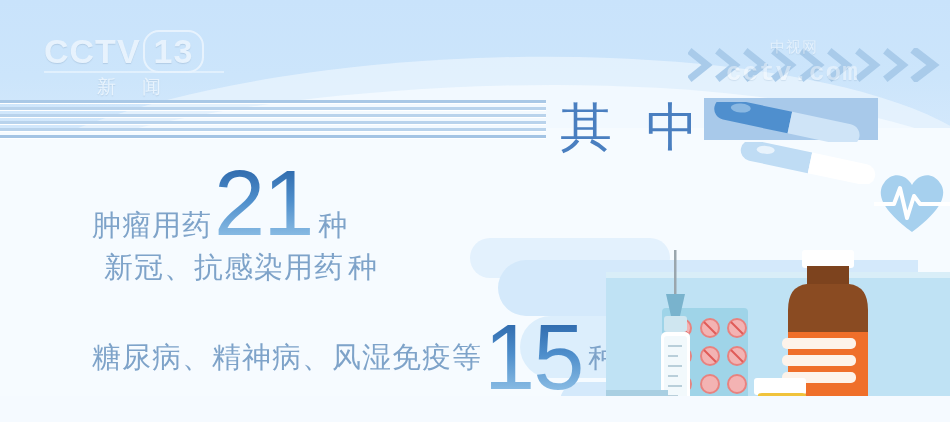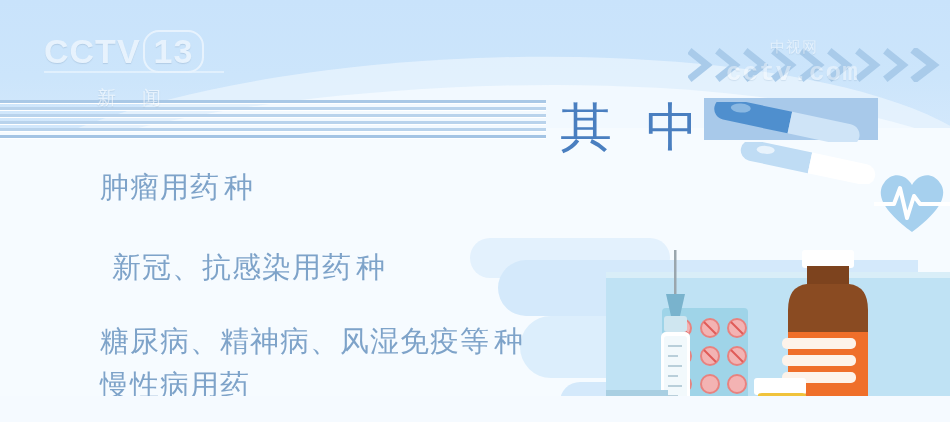--- a/index.html
+++ b/index.html
@@ -69,21 +69,21 @@
   .wm-cctv {
     position:absolute; left:44px; top:30px; width:180px; height:78px;
     opacity:.55; pointer-events:none;
   }
   .wm-cctv .big {
     font-size:34px; font-weight:700; color:#ffffff; letter-spacing:1px;
     text-shadow:0 1px 1px rgba(120,150,180,.55);
     font-family:"Liberation Sans",sans-serif;
   }
   .wm-cctv .sub {
-    margin-top:12px; text-align:center; font-size:19px; color:#ffffff;
+    margin-top:1px; text-align:center; font-size:19px; color:#ffffff;
     letter-spacing:10px; text-shadow:0 1px 1px rgba(120,150,180,.5);
     font-family:"DejaVu Sans",sans-serif;
   }
   .wm-cctv .rule { height:2px; background:#ffffff; opacity:.75; margin-top:-2px; }
   .wm-13 {
     display:inline-block; border:2px solid #ffffff; border-radius:16px;
     padding:0 9px; margin-left:2px;
   }
   .wm-site {
     position:absolute; left:770px; top:38px; opacity:.45; pointer-events:none;
@@ -112,21 +112,21 @@
   }
   .capsule { position:absolute; }
 
   
   .heart { position:absolute; left:874px; top:166px; width:76px; height:70px; }
 
   
   .row { position:absolute; display:flex; align-items:baseline; white-space:nowrap; }
   .label {
     font-size:29px; color:#7ea3c9; font-family:Liberation Sans, sans-serif;
-    letter-spacing:1px; line-height:1.22;margin-left:8px;
+    letter-spacing:1px; line-height:1.22;
   }
   .num {
     font-size:92px; line-height:.78; font-weight:400;
     font-family:"Liberation Sans",sans-serif;
     background:linear-gradient(180deg,#2f6aad 0%,#4e8ecb 45%,#8fc0e6 100%);
     -webkit-background-clip:text; background-clip:text;
     -webkit-text-fill-color:transparent; color:#4e8ecb;
     margin:0 2px; letter-spacing:-2px;
   }
   .unit {
@@ -222,32 +222,34 @@
 
   <div class="heart">
     <svg width="76" height="70" viewBox="0 0 76 70">
       <path d="M38 66 C 8 44, 2 28, 10 17 C 18 5, 32 8, 38 19 C 44 8, 58 5, 66 17 C 74 28, 68 44, 38 66 Z" fill="#a6d0ee"></path>
       <polyline points="0,38 20,38 26,22 33,52 40,30 46,38 76,38" fill="none" stroke="#ffffff" stroke-width="4" stroke-linejoin="round" stroke-linecap="round"></polyline>
     </svg>
   </div>
 
   <div class="row row1">
     <span class="label">肿瘤用药</span>
+    <span class="num">21</span>
     <span class="unit">种</span>
   </div>
 
   <div class="row row2">
     <span class="label">新冠、抗感染用药</span>
     <span class="unit">种</span>
   </div>
 
   <div class="row row3">
     <div class="stack">
       <div class="row3inner">
         <span class="label">糖尿病、精神病、风湿免疫等</span>
+        <span class="num">15</span>
         <span class="unit">种</span>
       </div>
       <span class="label lbl2">慢性病用药</span>
     </div>
   </div>
 
   <div class="illus">
     <svg width="344" height="172" viewBox="0 0 344 172">
 
       <rect x="0" y="22" width="344" height="150" fill="#bfe2f4"></rect>

